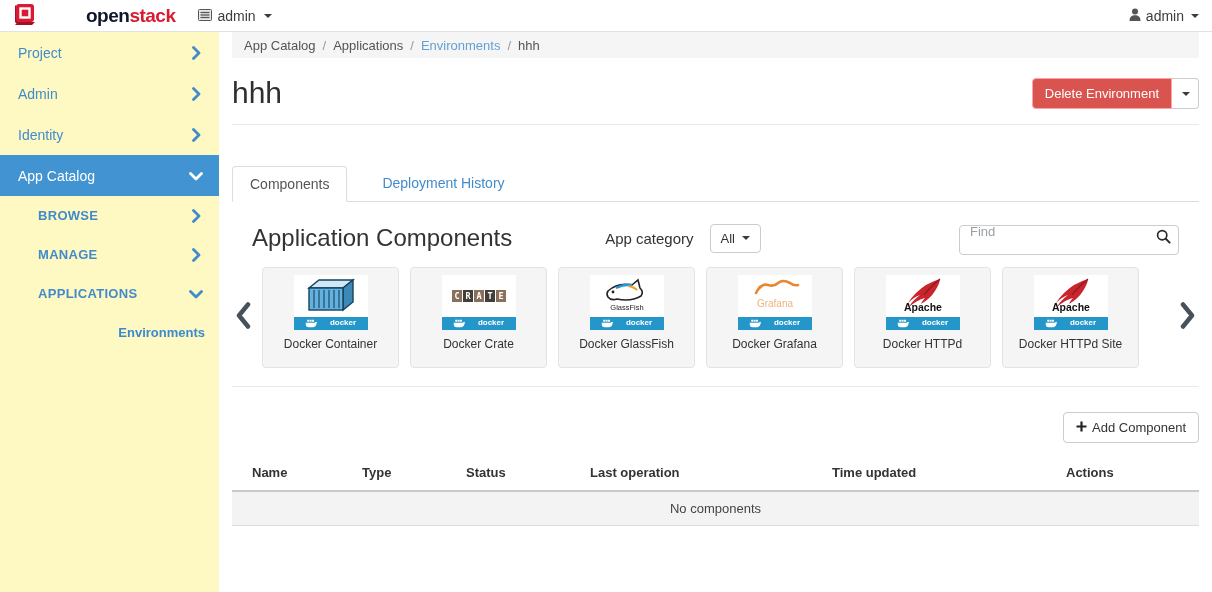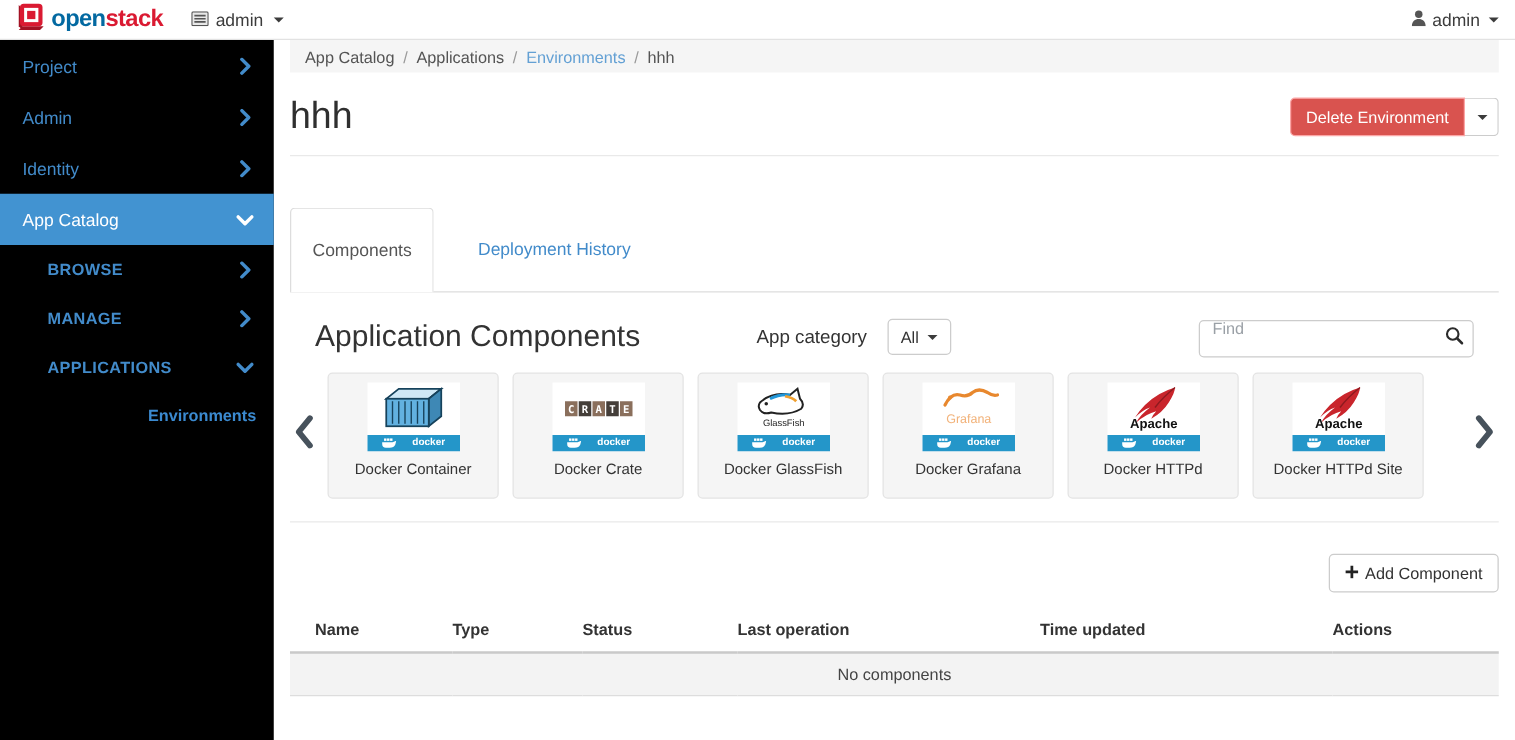--- a/index.html
+++ b/index.html
@@ -10,34 +10,34 @@
   }
   .app { width:1212px; height:592px; display:flex; flex-direction:column; }
 
   
   .topbar {
     height:32px; flex:none; background:#fff; border-bottom:1px solid #e2e2e2;
     display:flex; align-items:center; padding:0 13px;
   }
   .logo { display:flex; align-items:center; gap:6px; cursor:pointer; }
   .logo-text { font-size:19px; font-weight:bold; letter-spacing:-0.5px; }
-  .logo-open { color:#0369a1; }
+  .logo-open { color:#0f172a;margin-left:45px; }
   .logo-stack { color:#da1a32; }
   .ctx-switcher { display:flex; align-items:center; gap:6px; margin-left:22px;
     font-size:14px; color:#3c3c3c; cursor:pointer; }
   .user-menu { margin-left:auto; display:flex; align-items:center; gap:5px;
     font-size:14px; color:#3c3c3c; cursor:pointer; }
   .caret { display:inline-block; width:0; height:0; border-top:4px solid #3c3c3c;
     border-left:4px solid transparent; border-right:4px solid transparent; margin-left:2px; }
 
   
   .main { flex:1; display:flex; min-height:0; }
 
   
-  .sidebar { width:219px; flex:none; background:#000000; padding-top:0; }
+  .sidebar { width:219px; flex:none; background:#fef9c3; padding-top:0; }
   .nav-item { height:41px; display:flex; align-items:center; padding:0 18px;
     color:#428bca; font-size:14px; cursor:pointer; }
   .nav-item .chev { margin-left:auto; color:#428bca; display:flex; align-items:center; }
   .nav-item.active { background:#4293d1; color:#fff; }
   .nav-item.active .chev { color:#fff; }
   .nav-item.lvl2 { height:39px; padding-left:38px; font-size:13px; font-weight:bold; letter-spacing:0.3px; }
   .nav-item.lvl3 { height:39px; justify-content:flex-end; padding-right:14px;
     font-size:13px; font-weight:bold; color:#3b8ad0; }
   .chev svg { display:block; }
   .chev.down svg { transform:rotate(90deg); }
@@ -55,21 +55,21 @@
   .btn-group { margin-left:auto; display:flex; }
   .btn-danger { background:#d9534f; border:1px solid #fca5a5; color:#fff;
     font-size:13px; padding:7px 12px; border-radius:4px 0 0 4px; cursor:pointer;
     font-family:inherit; }
   .btn-toggle { background:#fff; border:1px solid #ccc; border-left:none; width:27px;
     border-radius:0 4px 4px 0; cursor:pointer; display:flex; align-items:center; justify-content:center; }
   hr.rule { border:none; border-top:1px solid #e9e9e9; margin-top:15px; }
 
   
   .tabs { list-style:none; display:flex; margin-top:41px; border-bottom:1px solid #ddd; }
-  .tab { font-size:14px; padding:25px 17px; cursor:pointer; }
+  .tab { font-size:14px; padding:9px 17px; cursor:pointer; }
   .tab.active { background:#fff; border:1px solid #ddd; border-bottom:1px solid #fff;
     border-radius:4px 4px 0 0; margin-bottom:-1px; color:#555; }
   .tab.inactive { color:#428bca; margin-left:18px; }
 
   
   .comp-header { display:flex; align-items:center; padding:20px 20px 0 20px; }
   .comp-heading { font-size:24px; font-weight:400; color:#333; }
   .cat-label { font-size:15px; color:#333; margin-left:93px; }
   .btn-default { background:#fff; border:1px solid #ccc; border-radius:4px;
     font-size:13px; color:#333; padding:6px 10px; cursor:pointer; margin-left:16px;

